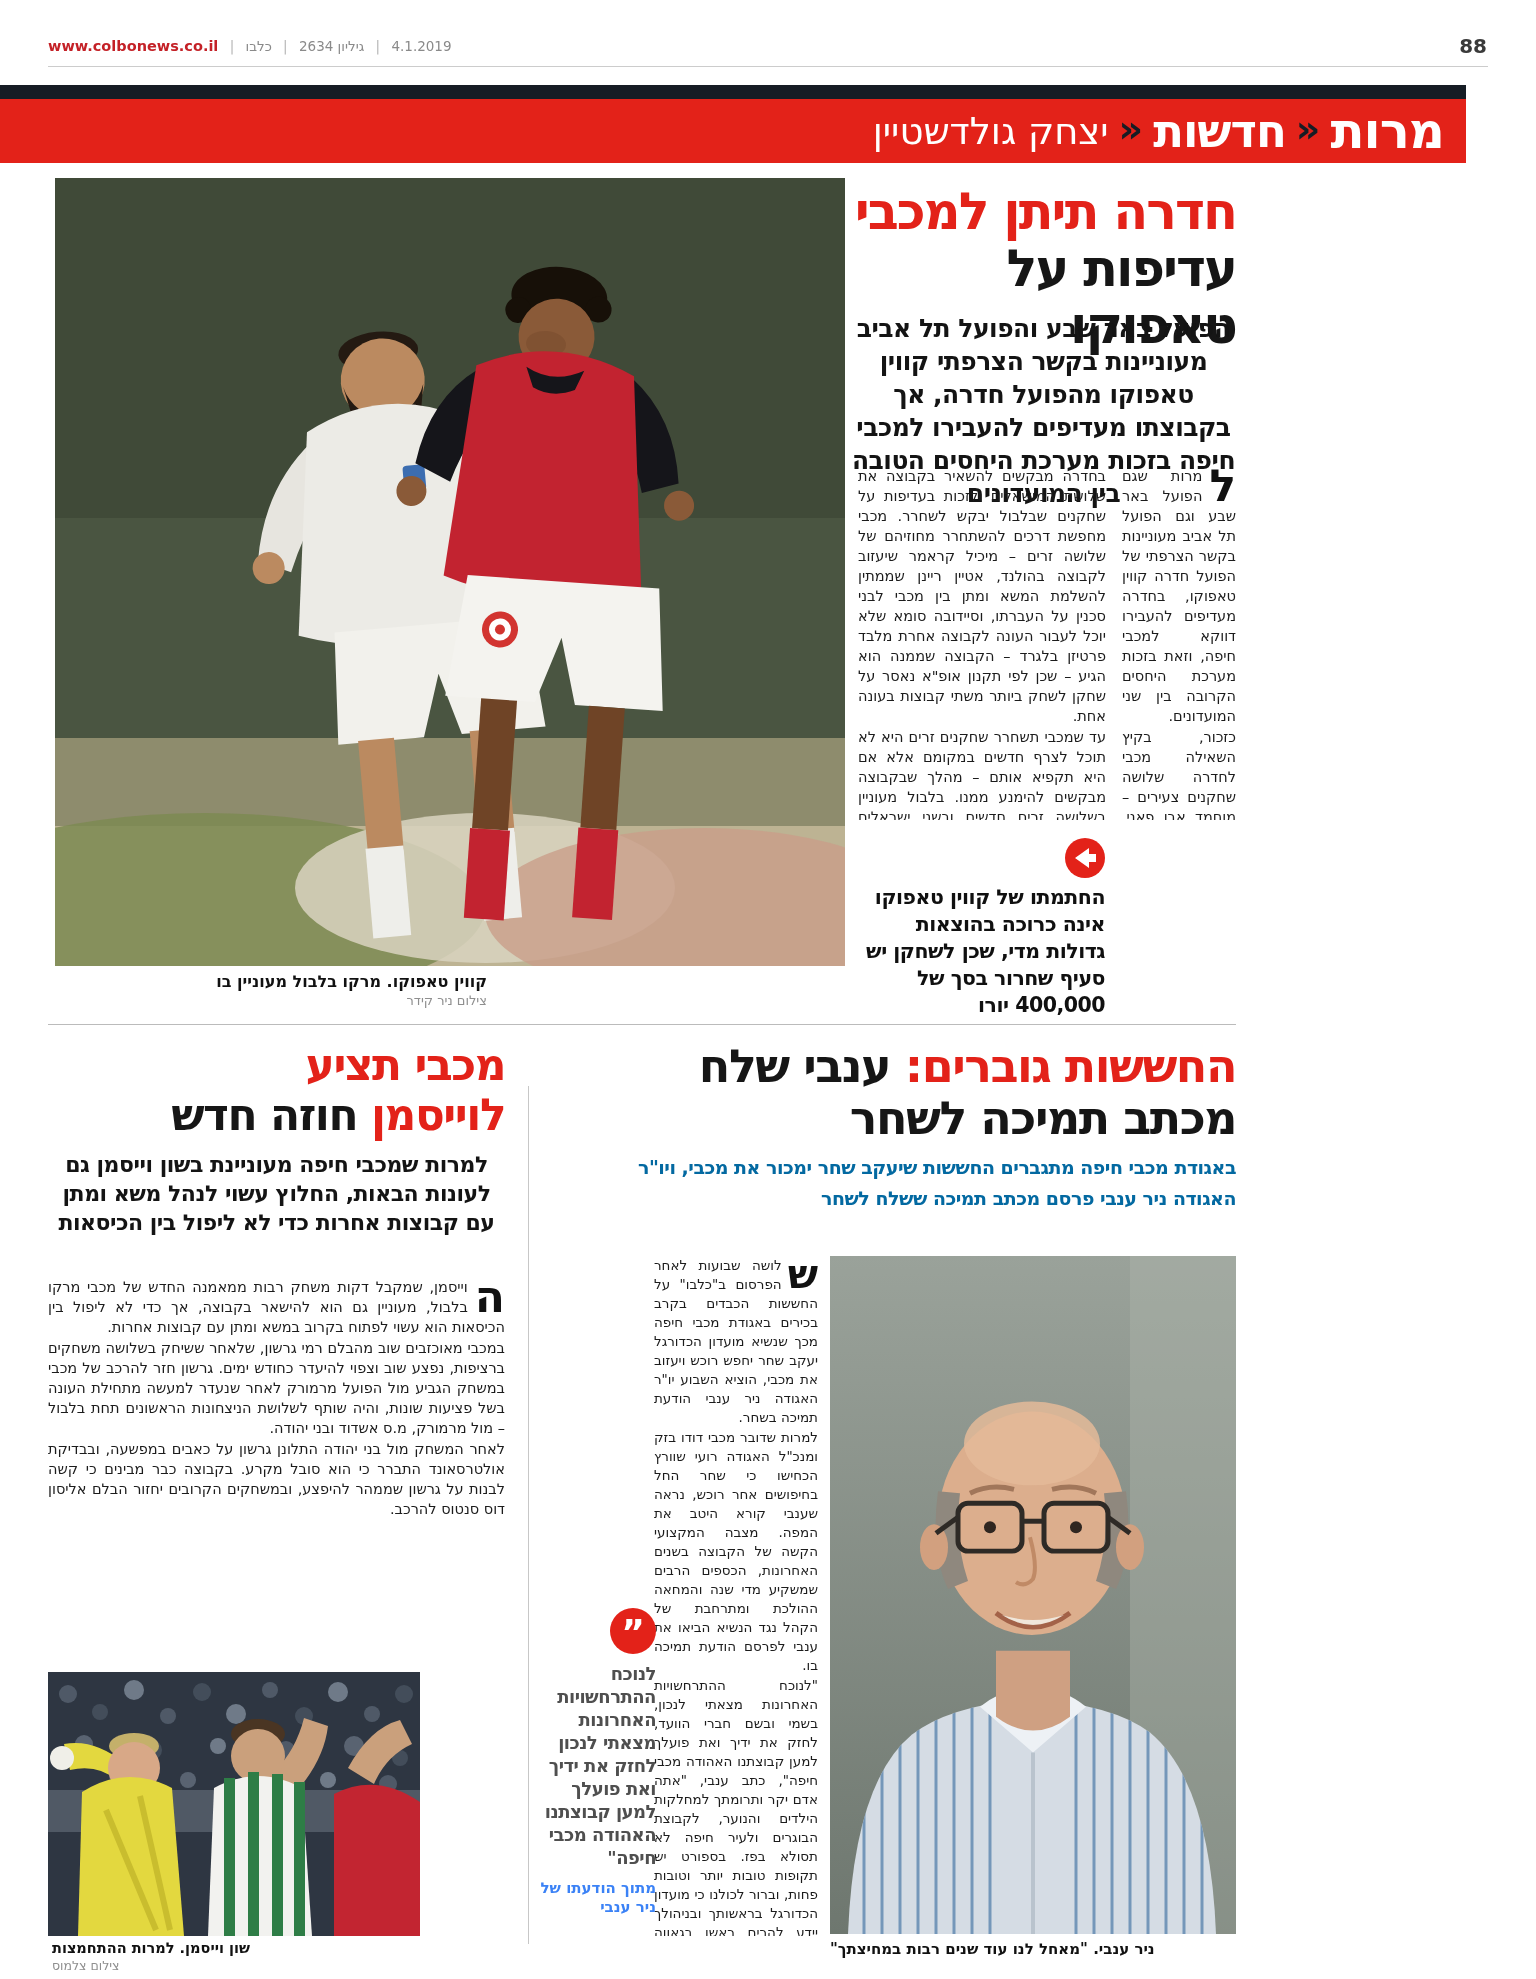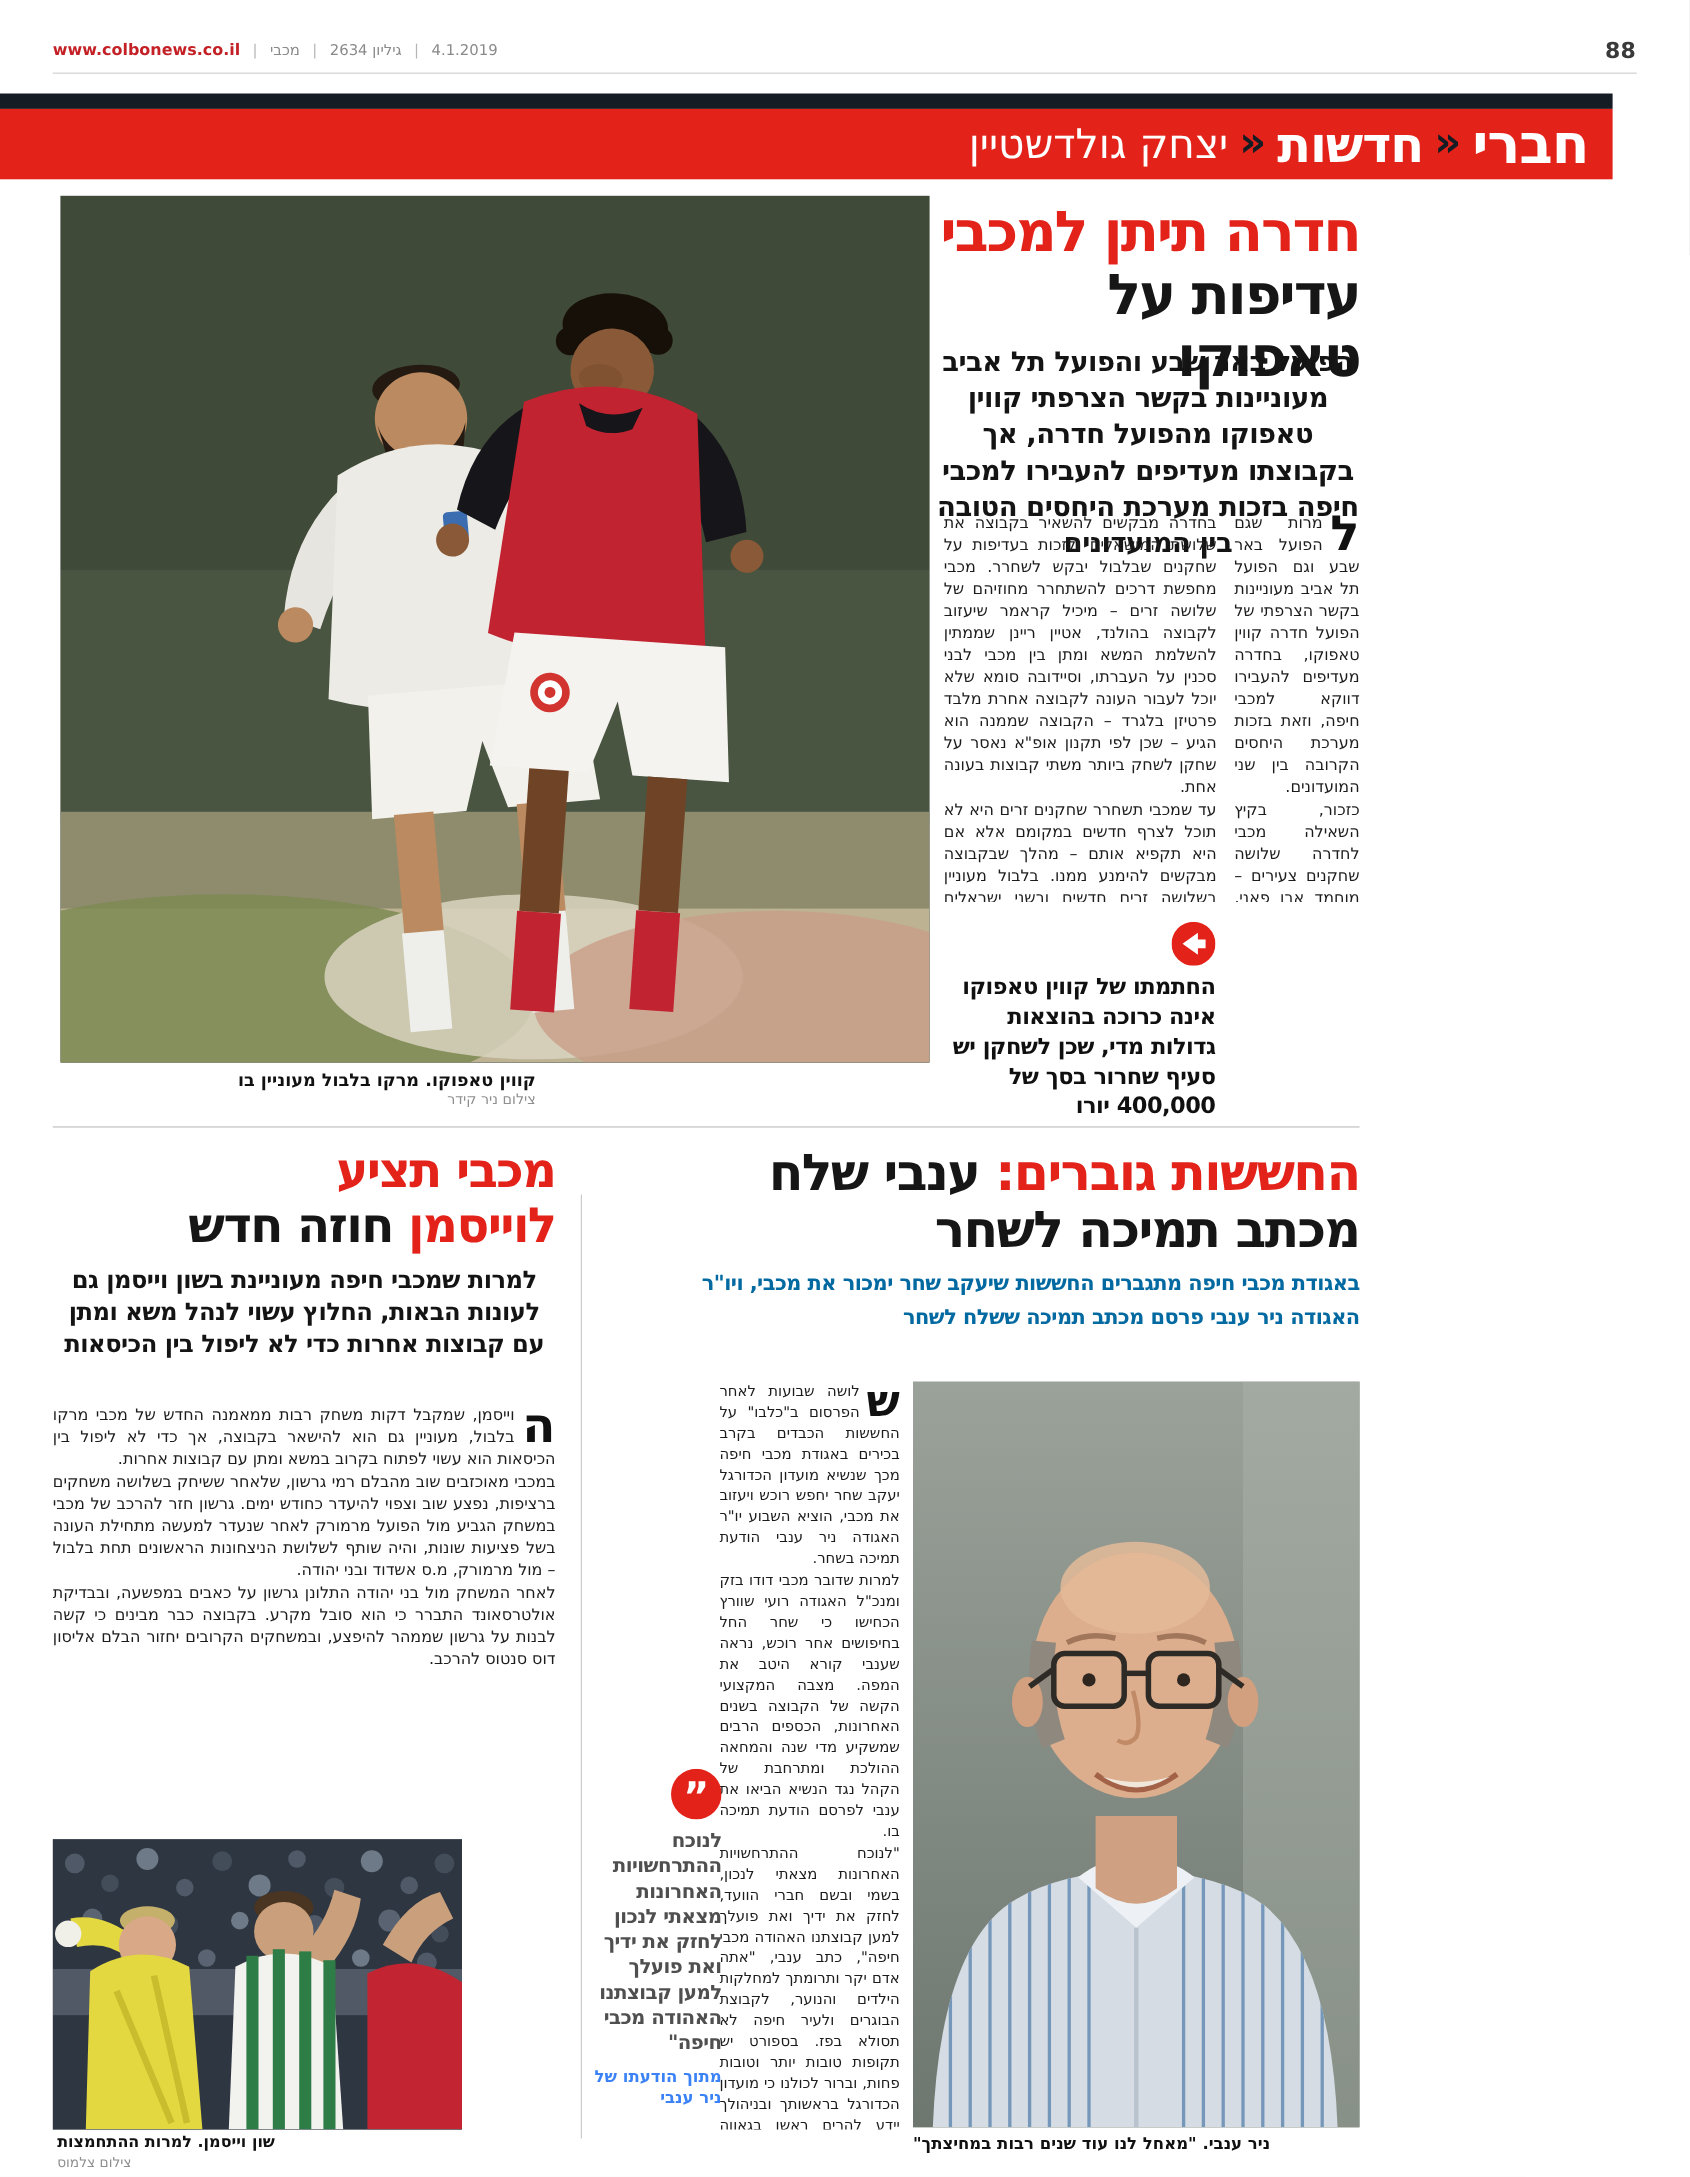--- a/index.html
+++ b/index.html
@@ -82,32 +82,32 @@
   .photo-frame svg { display:block; width:100%; height:100%; }
 </style>
 </head>
 <body>
 
 <div class="page">
 
   <div class="masthead">
     <span class="url">www.colbonews.co.il</span>
     <span class="sep">|</span>
-    <span class="heb">מכבי</span>
+    <span class="heb">כלבו</span>
     <span class="sep">|</span>
     <span class="heb">גיליון 2634</span>
     <span class="sep">|</span>
     <span>4.1.2019</span>
   </div>
   <div class="pagenum">88</div>
   <div class="head-rule"></div>
 
   <div class="band-black"></div>
   <div class="band-red">
-    <span class="section">חברי</span>
+    <span class="section">מרות</span>
     <span class="chev">«</span>
     <span class="subsection">חדשות</span>
     <span class="chev">«</span>
     <span class="author">יצחק גולדשטיין</span>
   </div>
 
   <div class="abs a1-photo photo-frame">
     <svg viewBox="0 0 790 788" preserveAspectRatio="none">
       <rect width="790" height="788" fill="#47513f"></rect>
       <rect width="790" height="340" fill="#3e4837" opacity="0.75"></rect>

